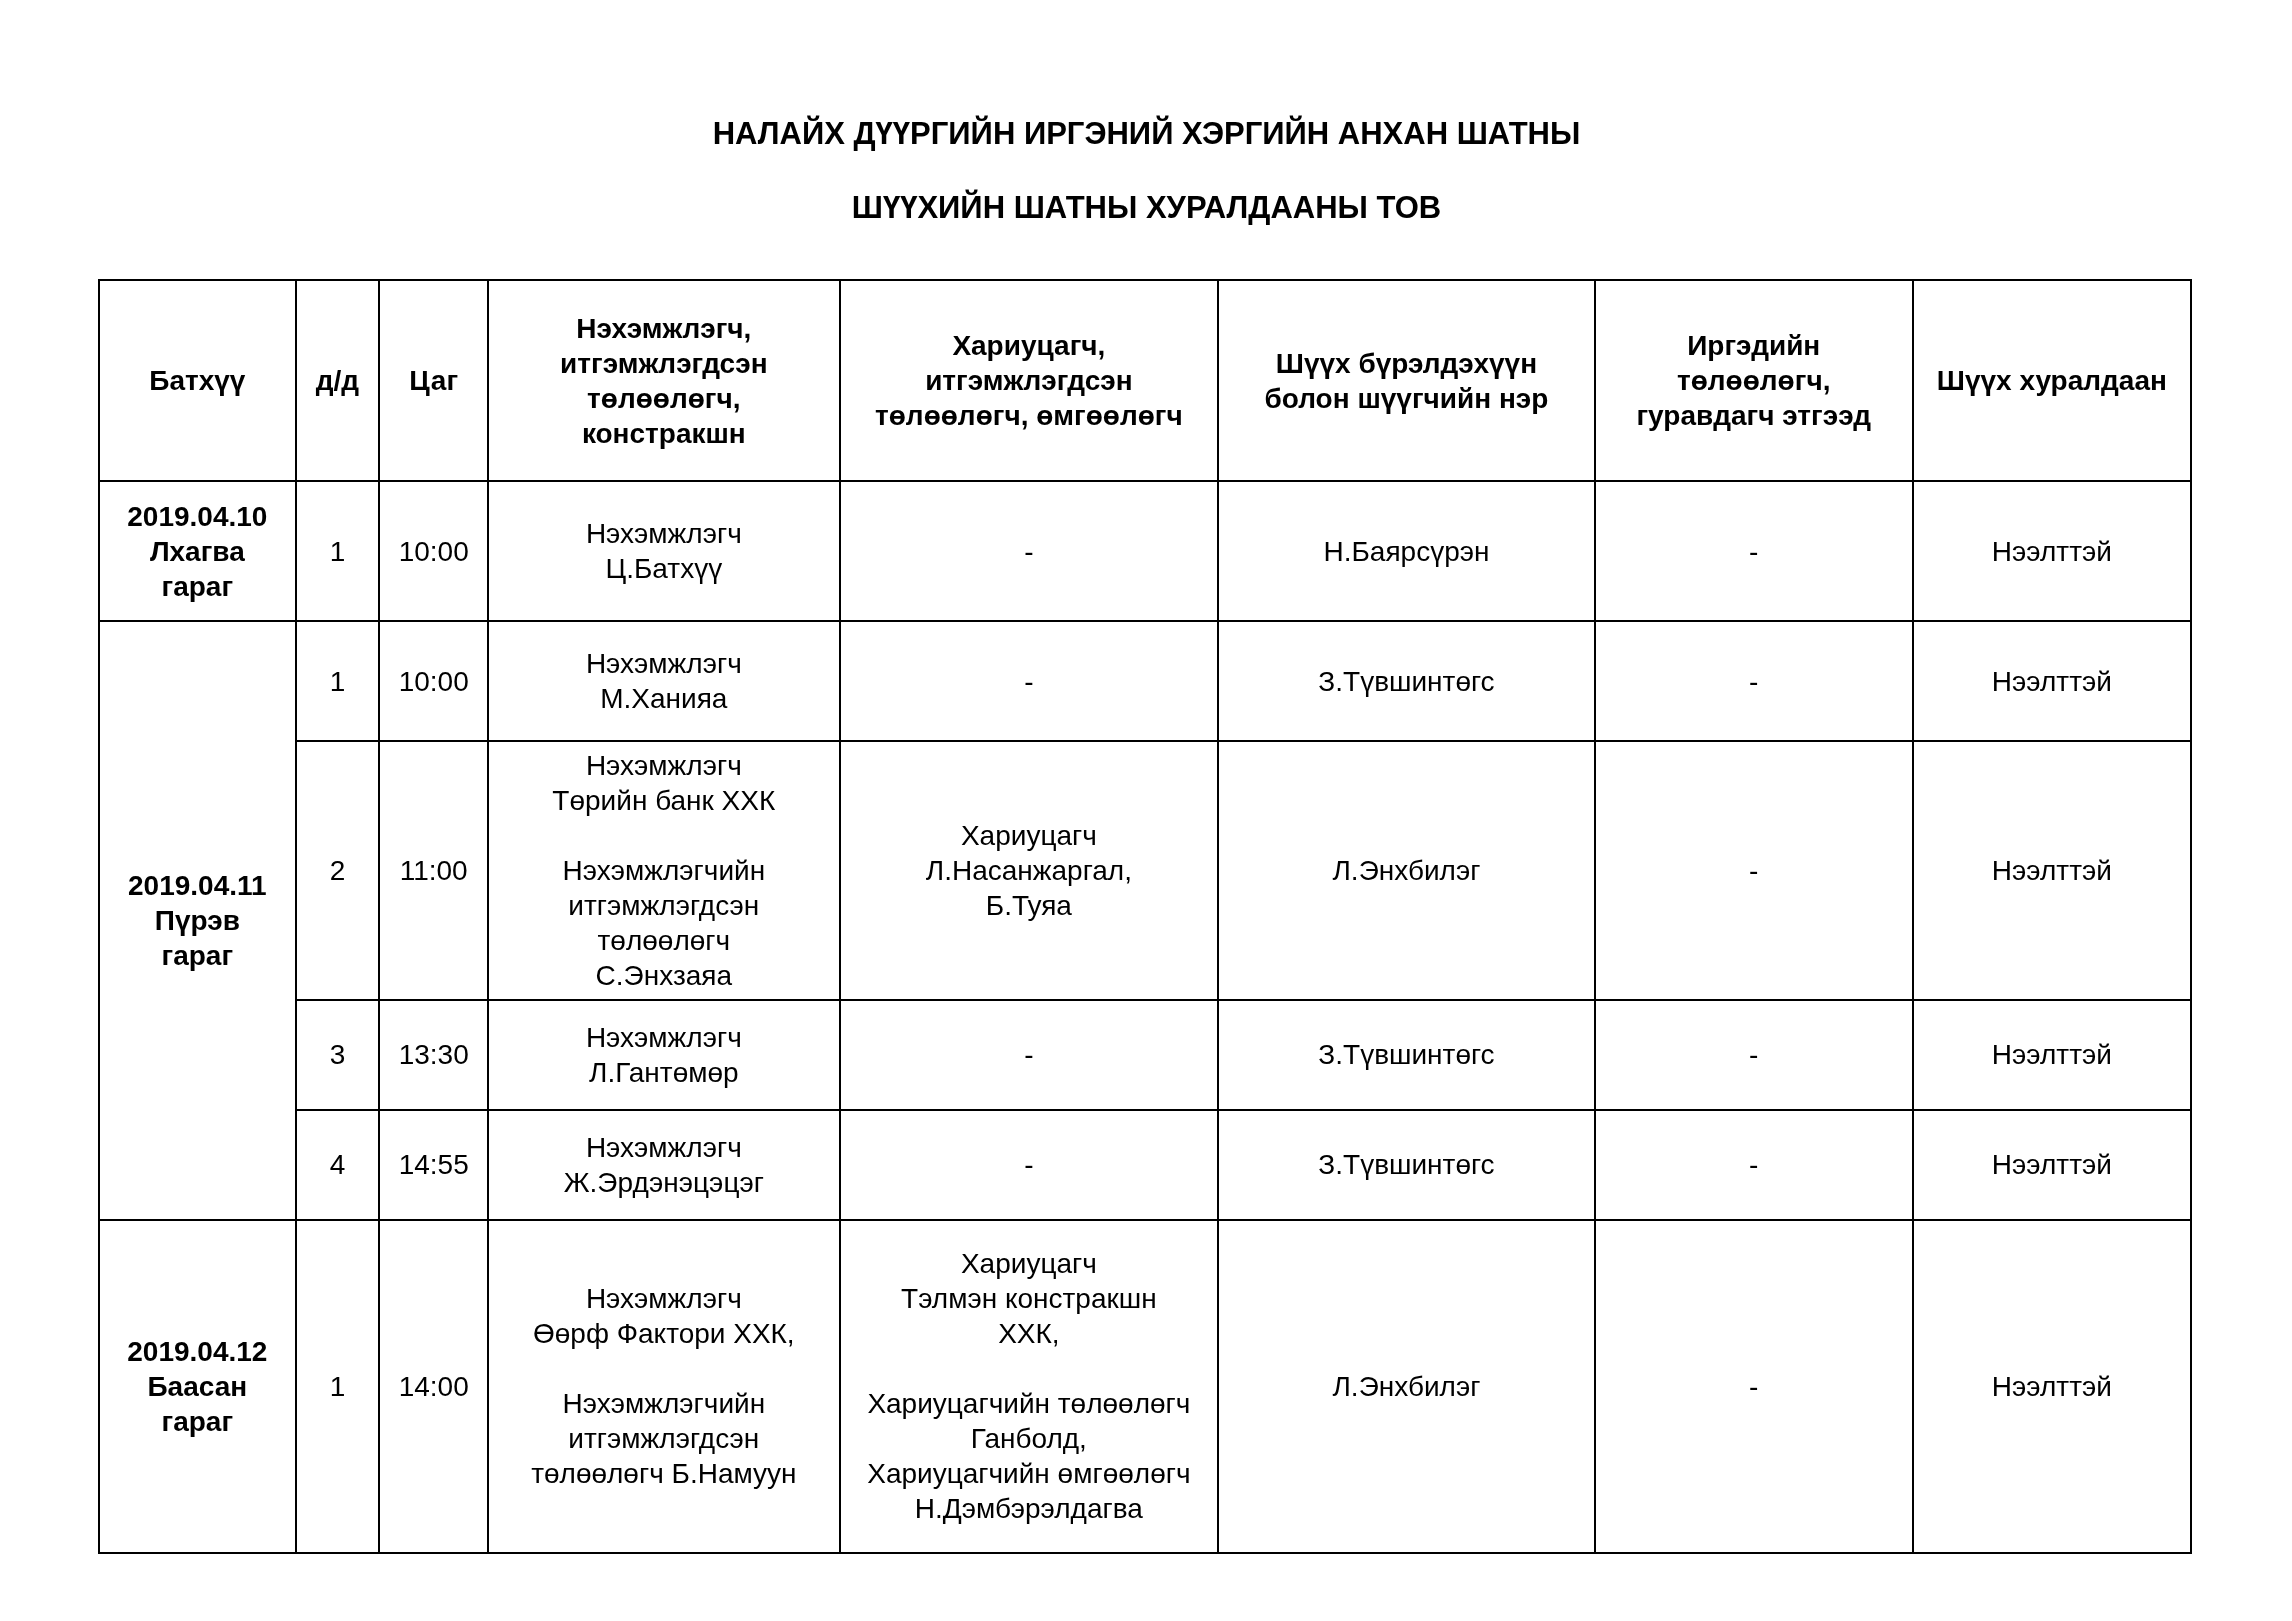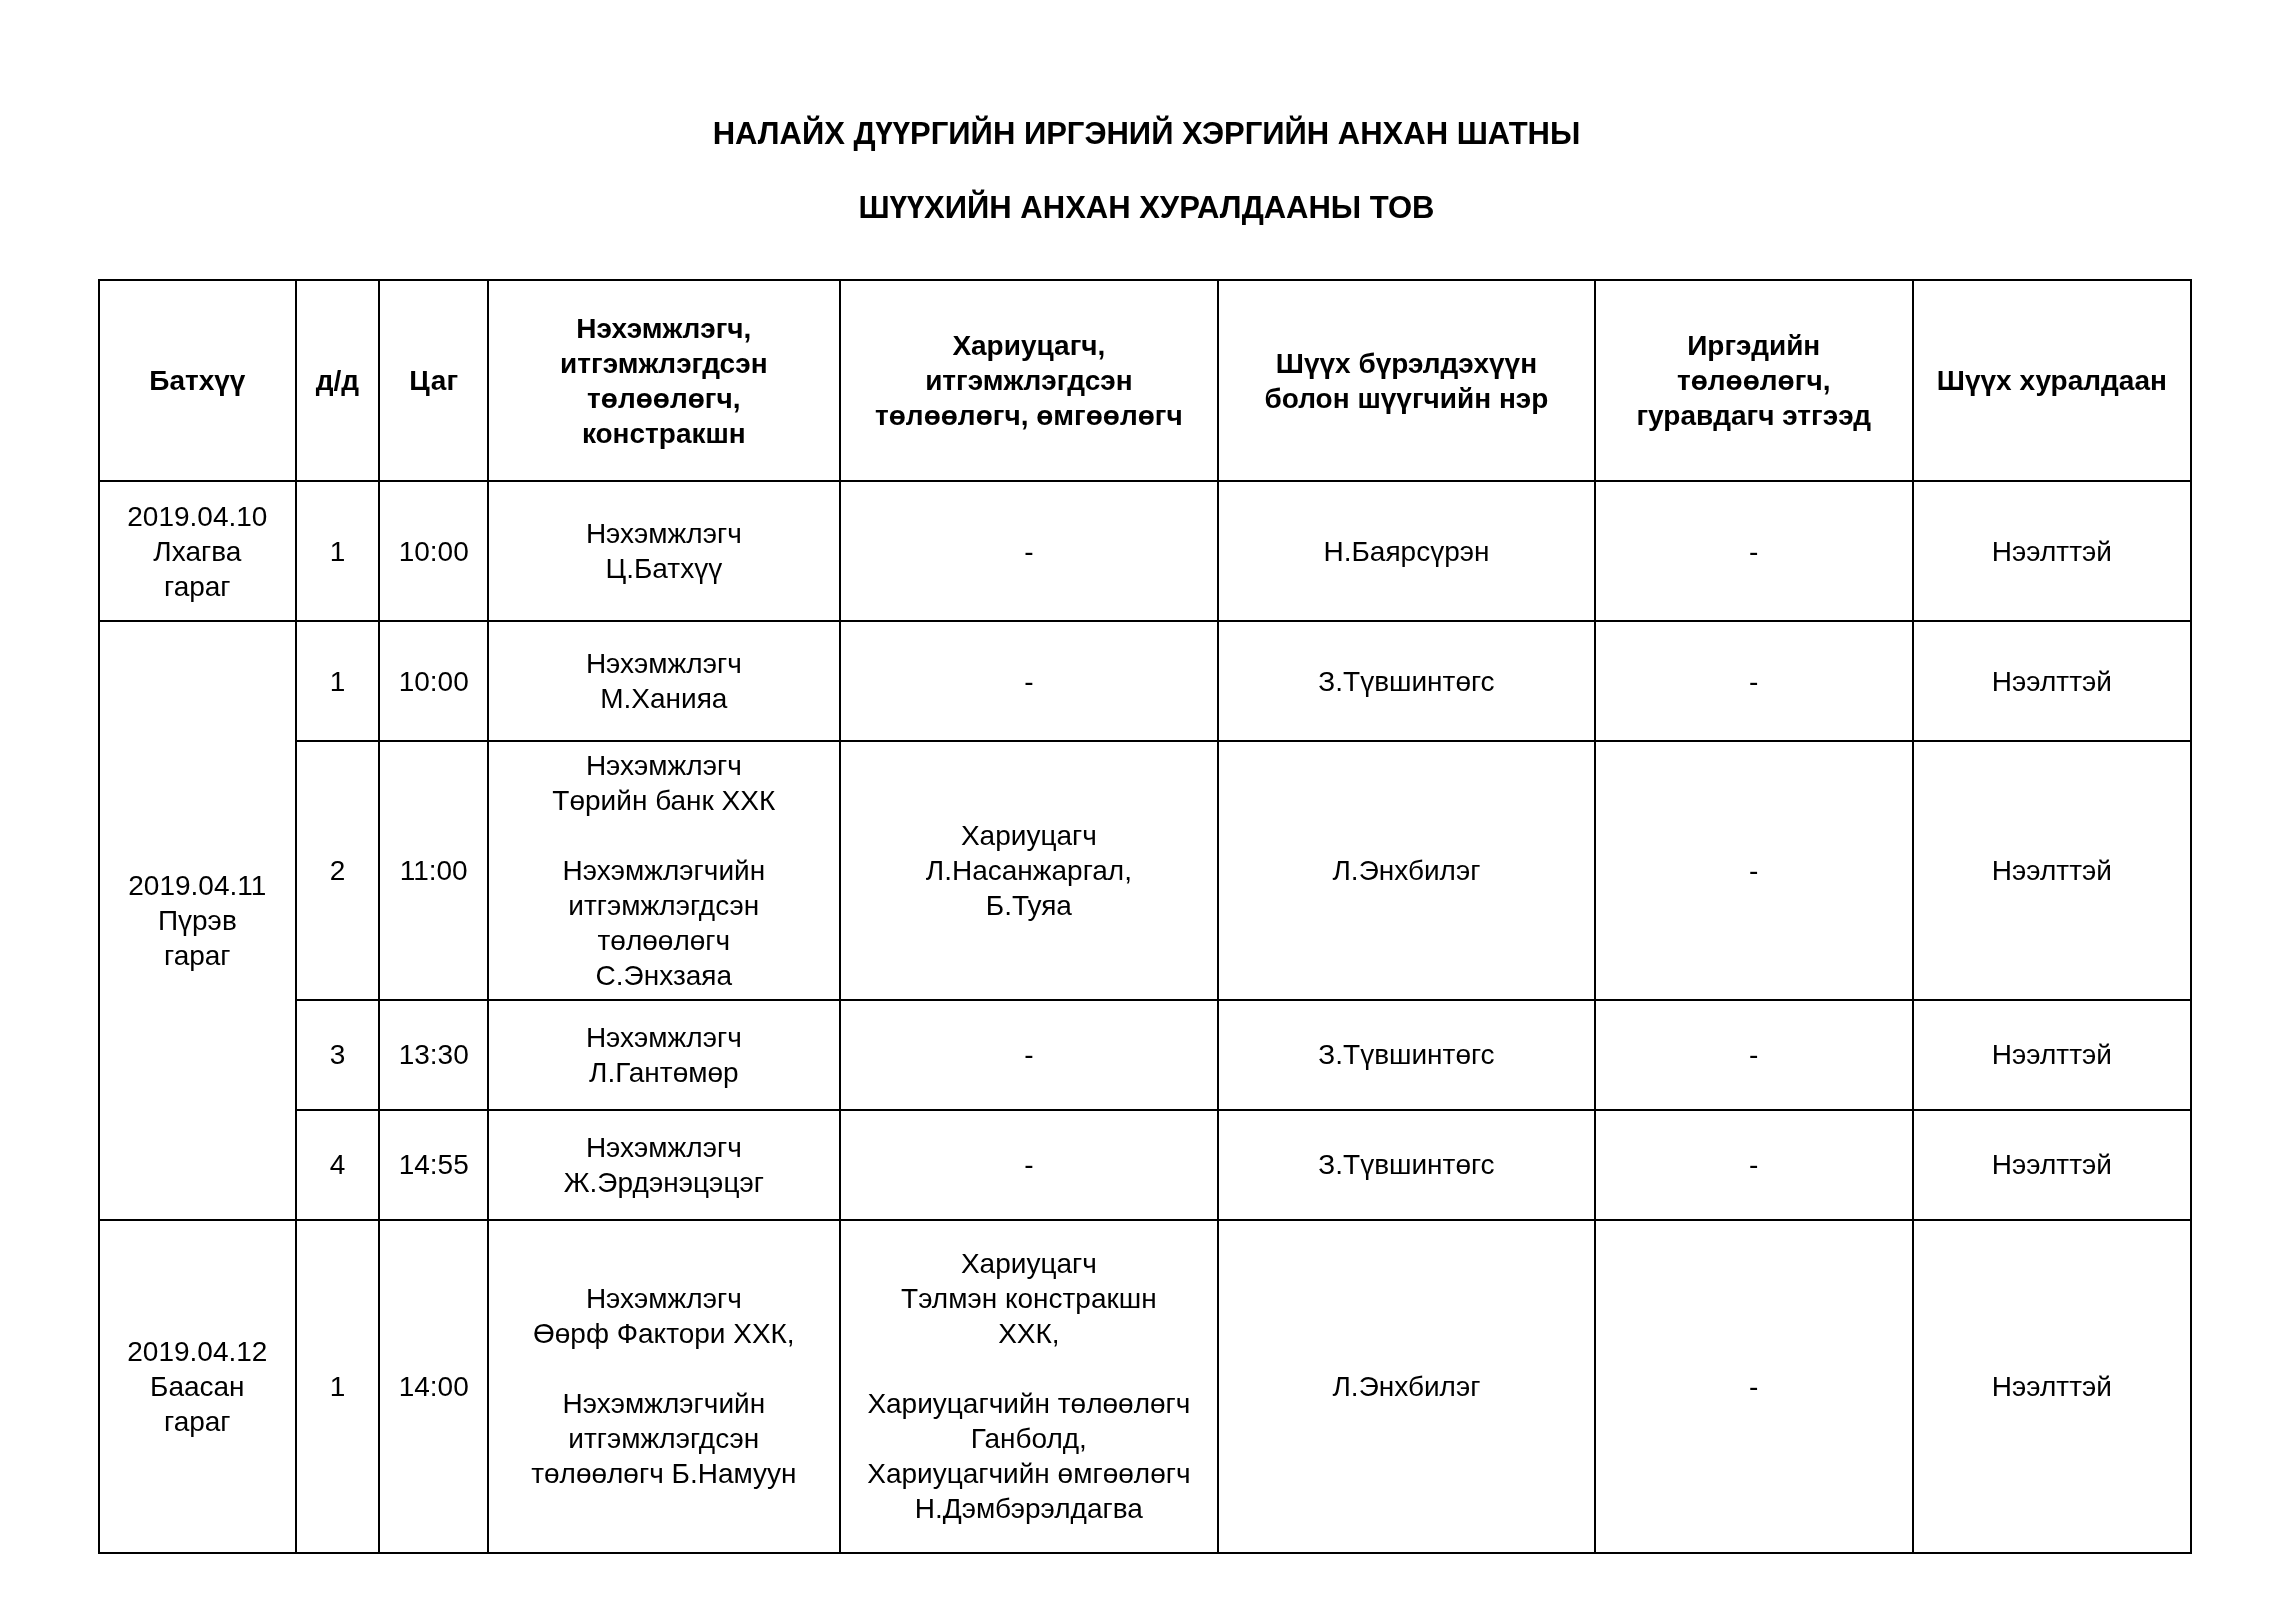--- a/index.html
+++ b/index.html
@@ -43,41 +43,41 @@
     font-size: 28px;
     line-height: 35px;
     white-space: pre-line;
     padding: 5.9px 7.8px;
     overflow: hidden;
   }
   table.schedule th {
     font-weight: bold;
   }
   td.date-cell {
-    font-weight: normal;
+    font-weight: bold;
   }
   tr.group-start > td {
     border-top: 2.9px solid #000000;
   }
   tr.header-row    { height: 201px; }
   tr.row-h1        { height: 140px; }
   tr.row-h2        { height: 120px; }
   tr.row-h3        { height: 242px; }
   tr.row-h4        { height: 110px; }
   tr.row-h5        { height: 110px; }
   tr.row-h6        { height: 333px; }
 </style>
 </head>
 <body>
 
 <div class="page">
 
   <div class="doc-title">
     <div>НАЛАЙХ ДҮҮРГИЙН ИРГЭНИЙ ХЭРГИЙН АНХАН ШАТНЫ</div>
-    <div>ШҮҮХИЙН АНХАН ХУРАЛДААНЫ ТОВ</div>
+    <div>ШҮҮХИЙН ШАТНЫ ХУРАЛДААНЫ ТОВ</div>
   </div>
 
   <table class="schedule">
     <colgroup>
       <col style="width:9.4%">
       <col style="width:4.0%">
       <col style="width:5.2%">
       <col style="width:16.8%">
       <col style="width:18.1%">
       <col style="width:18.0%">

